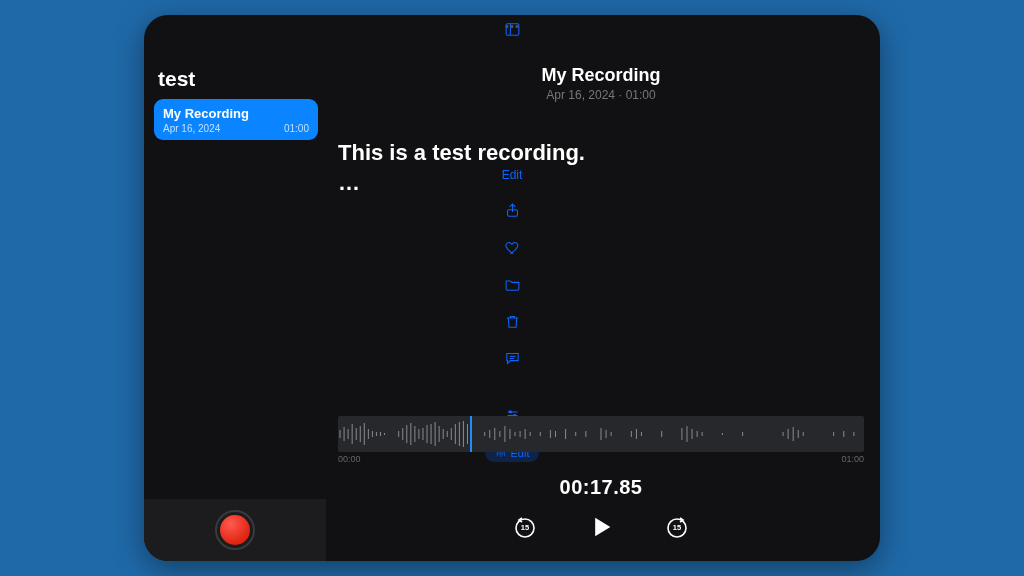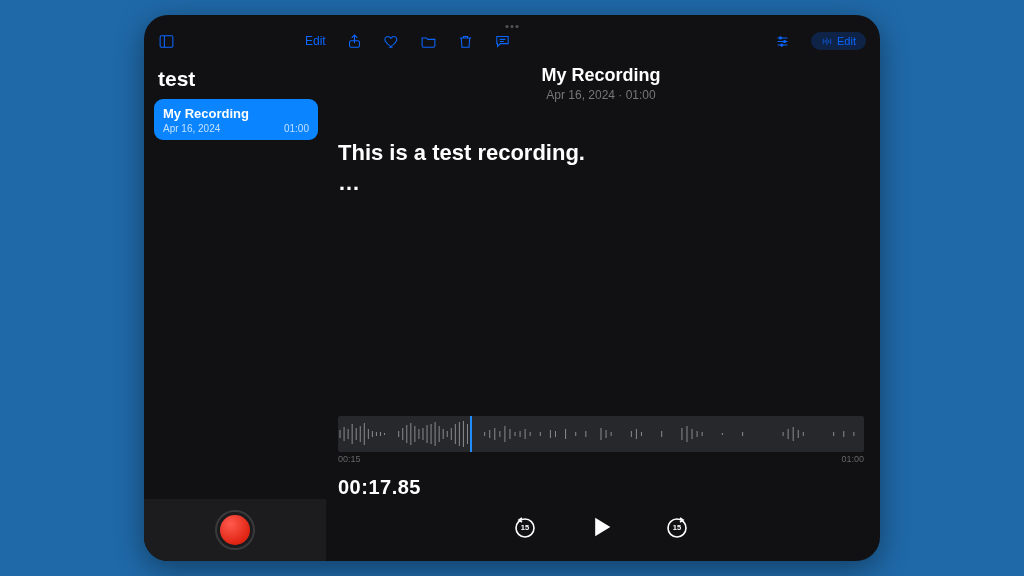--- a/index.html
+++ b/index.html
@@ -21,20 +21,21 @@
   }
   .home-indicator {
     position: absolute; top: 10px; left: 50%; transform: translateX(-50%);
     display: flex; gap: 2px;
   }
   .home-indicator span { width: 3px; height: 3px; border-radius: 50%; background: #555; }
   .toolbar {
     height: 40px; display: flex; align-items: center;
     padding: 0 14px; gap: 20px; margin-top: 6px;
     color: #0a66ff;
+    flex-direction: column;
   }
   .toolbar .spacer { flex: 1; }
   .tbtn { color: #0a66ff; cursor: pointer; display: flex; align-items: center; font-size: 12px; }
   .tbtn svg { width: 17px; height: 17px; stroke: #0a66ff; fill: none; stroke-width: 1.5; }
   .edit-label { font-size: 12px; }
   .edit-pill {
     background: rgba(10,102,255,0.22);
     border-radius: 12px; padding: 3px 10px;
     display: flex; align-items: center; gap: 5px;
     color: #0a66ff; font-size: 11px;
@@ -70,21 +71,21 @@
   .transcript { font-size: 22px; font-weight: 600; margin-top: 36px; line-height: 1.35; }
   .transcript .ell { margin-top: 0px; }
   .wave-wrap { margin-top: auto; }
   .wave {
     height: 36px; background: #27282b; border-radius: 2px;
     position: relative; overflow: hidden; cursor: pointer;
   }
   .wave svg { position: absolute; inset: 0; width: 100%; height: 100%; }
   .wave .playhead { position: absolute; top: 0; bottom: 0; width: 2px; background: #1f8cff; left: 25%; }
   .time-row { display: flex; justify-content: space-between; font-size: 9px; color: #666; margin-top: 2px; }
-  .big-time { text-align: left; font-size: 20px; font-weight: 700; margin-top: 12px; letter-spacing: 0.5px; }
+  .big-time { text-align: center; font-size: 20px; font-weight: 700; margin-top: 12px; letter-spacing: 0.5px; }
   .controls { display: flex; align-items: center; justify-content: center; gap: 50px; margin-top: 14px; margin-bottom: 8px; }
   .ctrl { cursor: pointer; display: flex; align-items: center; justify-content: center; }
   .skip { width: 24px; height: 24px; position: relative; }
   .skip svg { width: 24px; height: 24px; }
   .skip .num { position: absolute; font-size: 7.5px; font-weight: 600; color: #fff; top: 50%; left: 50%; transform: translate(-50%,-48%); }
   .play svg { width: 28px; height: 28px; }
 </style>
 </head>
 <body>
 
@@ -252,21 +253,21 @@
               <line x1="455" y1="14" x2="455" y2="22"></line>
                 <line x1="460" y1="16" x2="460" y2="20"></line>
                 <line x1="490" y1="16" x2="490" y2="20"></line>
               <line x1="500" y1="15" x2="500" y2="21"></line>
                 <line x1="510" y1="16" x2="510" y2="20"></line>
             </g>
           </svg>
           <div class="playhead"></div>
         </div>
         <div class="time-row">
-          <span>00:15</span>
+          <span>00:00</span>
           <span>01:00</span>
         </div>
         <div class="big-time">00:17.85</div>
         <div class="controls">
           <div class="ctrl skip">
             <svg viewBox="0 0 24 24">
                 <circle cx="12" cy="13" r="9" fill="none" stroke="#fff" stroke-width="1.6"></circle>
                 <path d="M9 3l-3 2 3 2" fill="none" stroke="#fff" stroke-width="1.6"></path>
               </svg>
             <span class="num">15</span>

